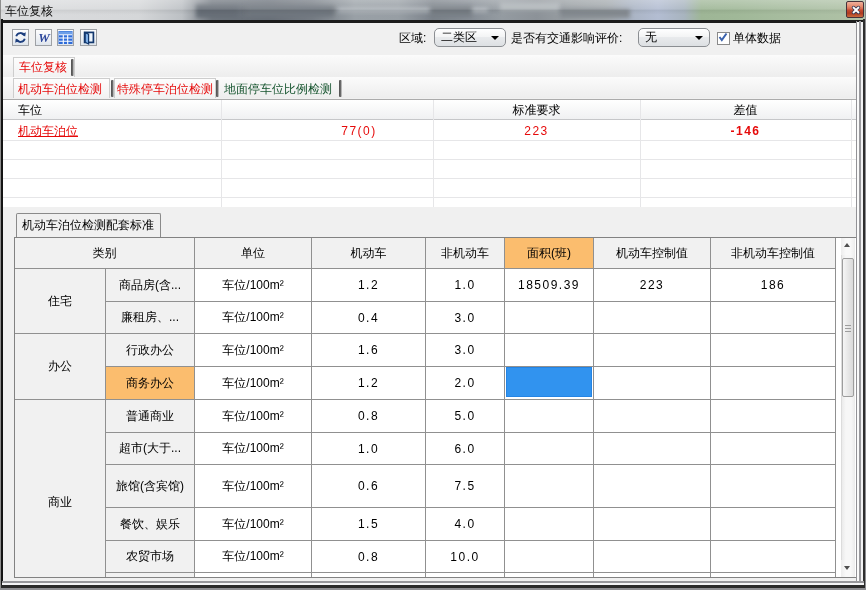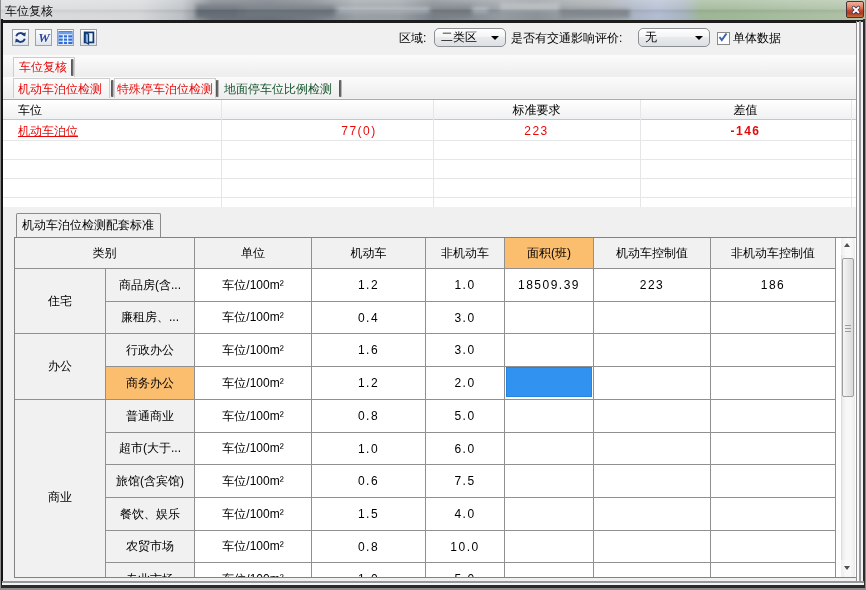--- a/index.html
+++ b/index.html
@@ -229,21 +229,21 @@
       </tr>
       <tr style="height:32px;">
         <td class="gname">超市(大于...</td>
         <td>车位/100m²</td>
         <td class="num">1.0</td>
         <td class="num">6.0</td>
         <td></td>
             <td></td>
             <td></td>
       </tr>
-      <tr style="height:33px;padding-left:32px;">
+      <tr style="height:43px;padding-left:32px;">
         <td class="gname">旅馆(含宾馆)</td>
         <td>车位/100m²</td>
         <td class="num">0.6</td>
         <td class="num">7.5</td>
         <td></td>
             <td></td>
             <td></td>
       </tr>
       <tr style="height:33px;">
         <td class="gname">餐饮、娱乐</td>

